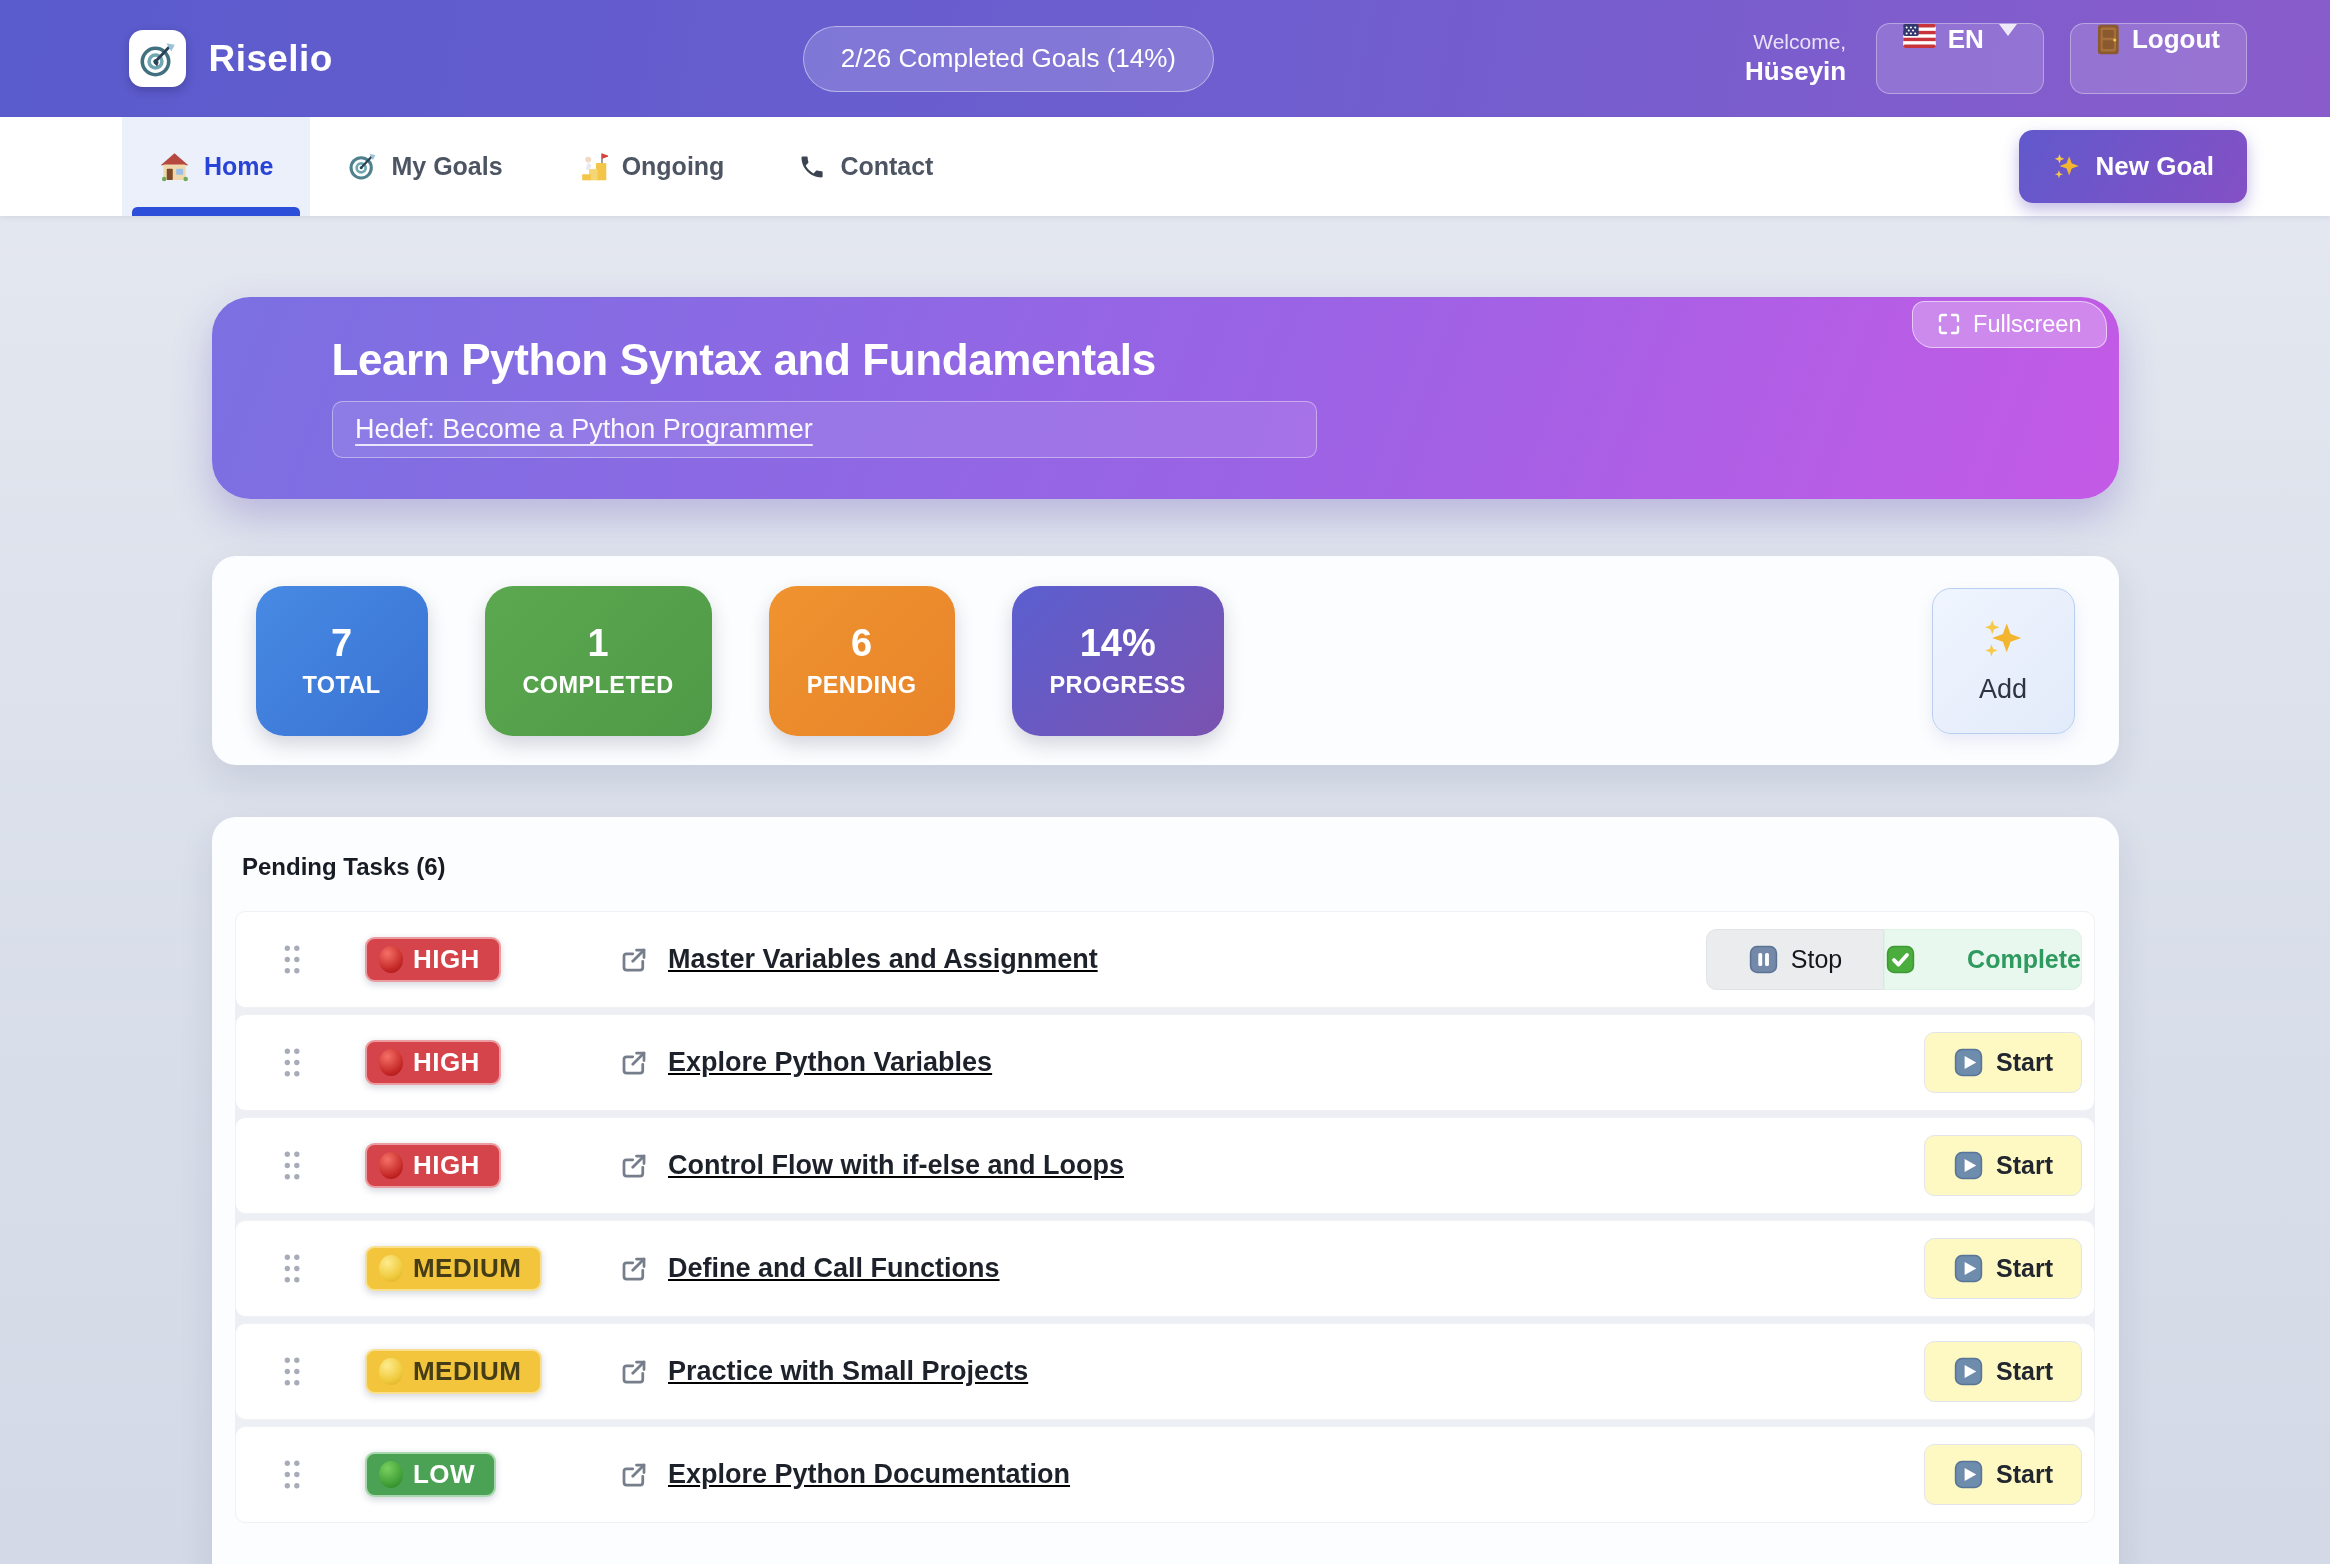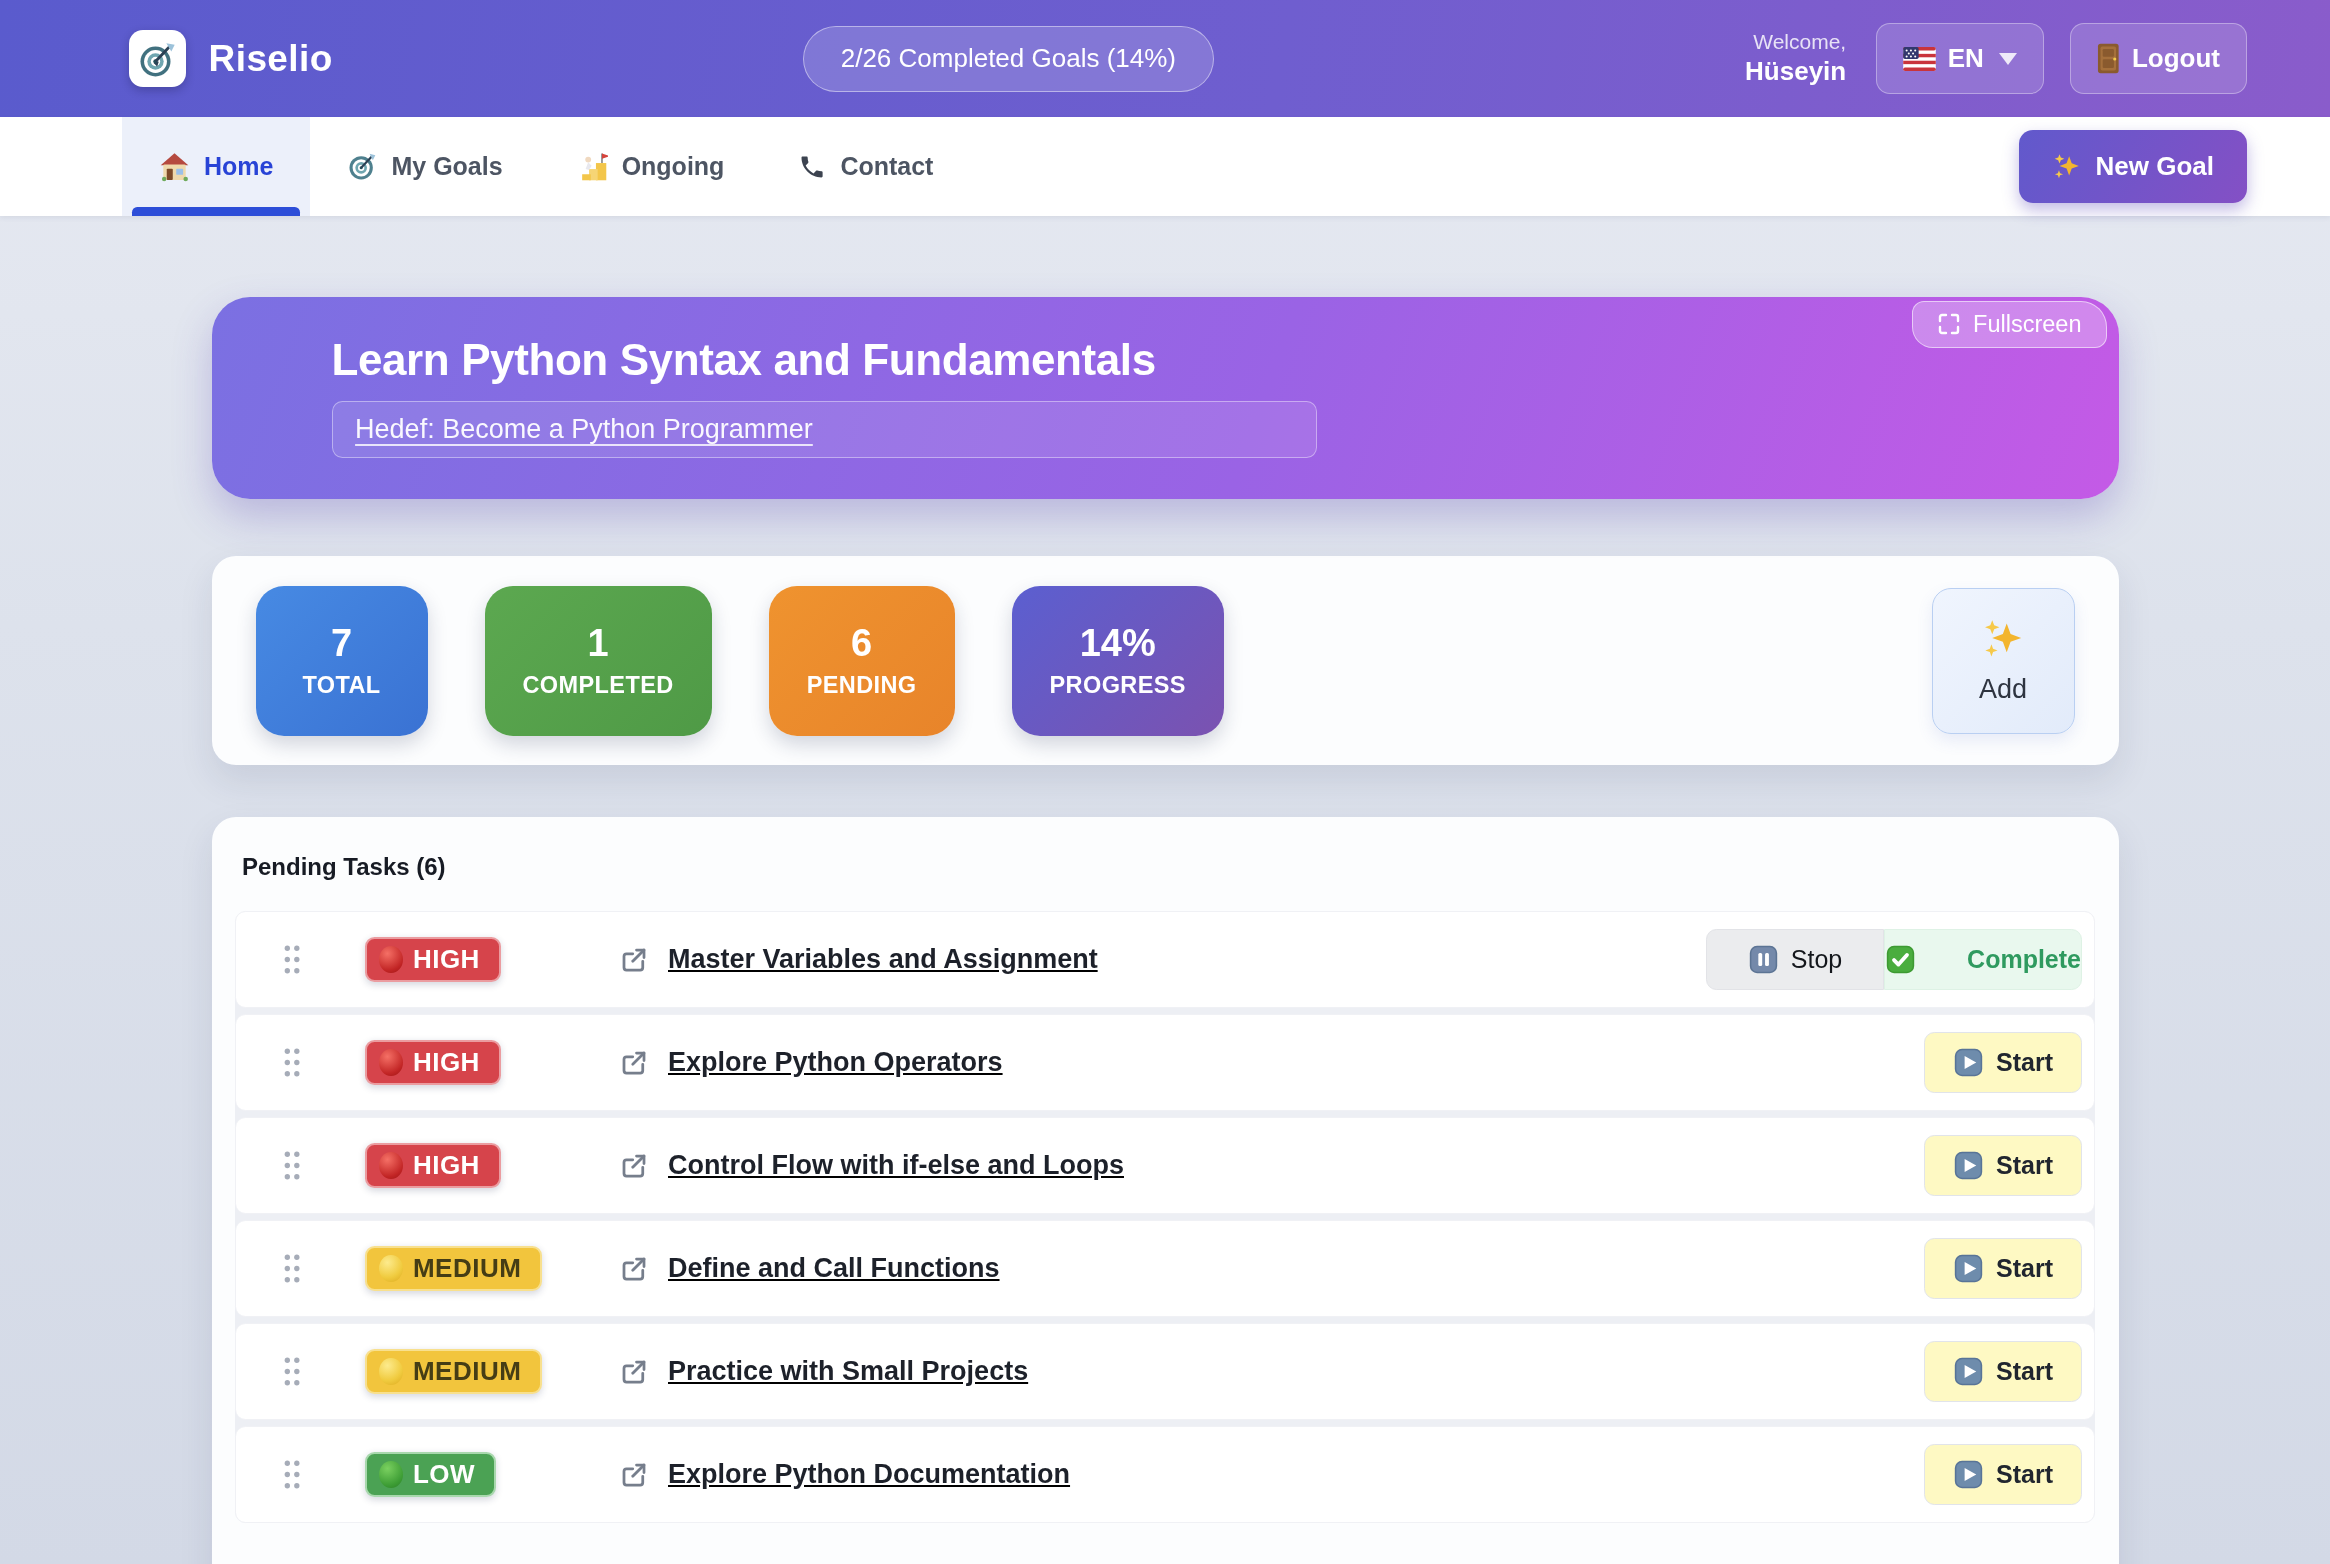--- a/index.html
+++ b/index.html
@@ -24,21 +24,21 @@
   .goals-pill {
     margin-left:470px; height:66px; display:flex; align-items:center;
     padding:0 37px; border-radius:35px; color:#fff; font-size:26px; font-weight:500;
     background:rgba(255,255,255,.16); border:1.7px solid rgba(255,255,255,.45);
   }
   .header-right { margin-left:auto; display:flex; align-items:center; gap:26px; }
   .welcome { text-align:right; line-height:1.25; margin-right:3.5px; }
   .welcome .w1 { color:rgba(255,255,255,.82); font-size:21px; }
   .welcome .w2 { color:#fff; font-size:26px; font-weight:700; }
   .hbtn {
-    height:71px; display:flex; align-items:center; gap:12px; padding:0 26px;
+    height:71px; display:flex; align-items:flex-start; gap:12px; padding:0 26px;
     border-radius:14px; background:rgba(255,255,255,.14);
     border:1.7px solid rgba(255,255,255,.35); color:#fff; font-size:26px; font-weight:700;
     cursor:pointer;
   }
   .caret-down { width:0; height:0; border-left:9.6px solid transparent; border-right:9.6px solid transparent; border-top:12px solid rgba(255,255,255,.85); margin-left:3.5px; }
 
   
   .nav {
     height:99px; background:#fff; display:flex; align-items:stretch;
     padding:0 83px 0 122px; box-shadow:0 1.7px 5.2px rgba(40,50,90,.08); position:relative;
@@ -410,21 +410,21 @@
             </span>
           </span>
         <span class="task-main">
           <span>
               <svg width="30" height="30" viewBox="0 0 24 24" fill="none" stroke="#767e8c" stroke-width="2.2" stroke-linecap="round" stroke-linejoin="round">
                 <path d="M19 13v5a2 2 0 0 1-2 2H6a2 2 0 0 1-2-2V9a2 2 0 0 1 2-2h5"></path>
                 <path d="M14 4h6v6"></path>
                 <path d="M20 4l-9 9"></path>
               </svg>
             </span>
-          <span class="task-title">Explore Python Operators</span>
+          <span class="task-title">Explore Python Variables</span>
         </span>
 
         <span class="actions actions-idle" style="display: flex;">
           <span class="btn btn-start">
               <span>
                 <svg width="31" height="31" viewBox="0 0 24 24">
                   <rect x="2" y="2" width="20" height="20" rx="5" fill="#6e8cac" stroke="#587497" stroke-width="1.2"></rect>
                   <polygon points="9,7 18,12 9,17" fill="#fff"></polygon>
                 </svg>
               </span>

